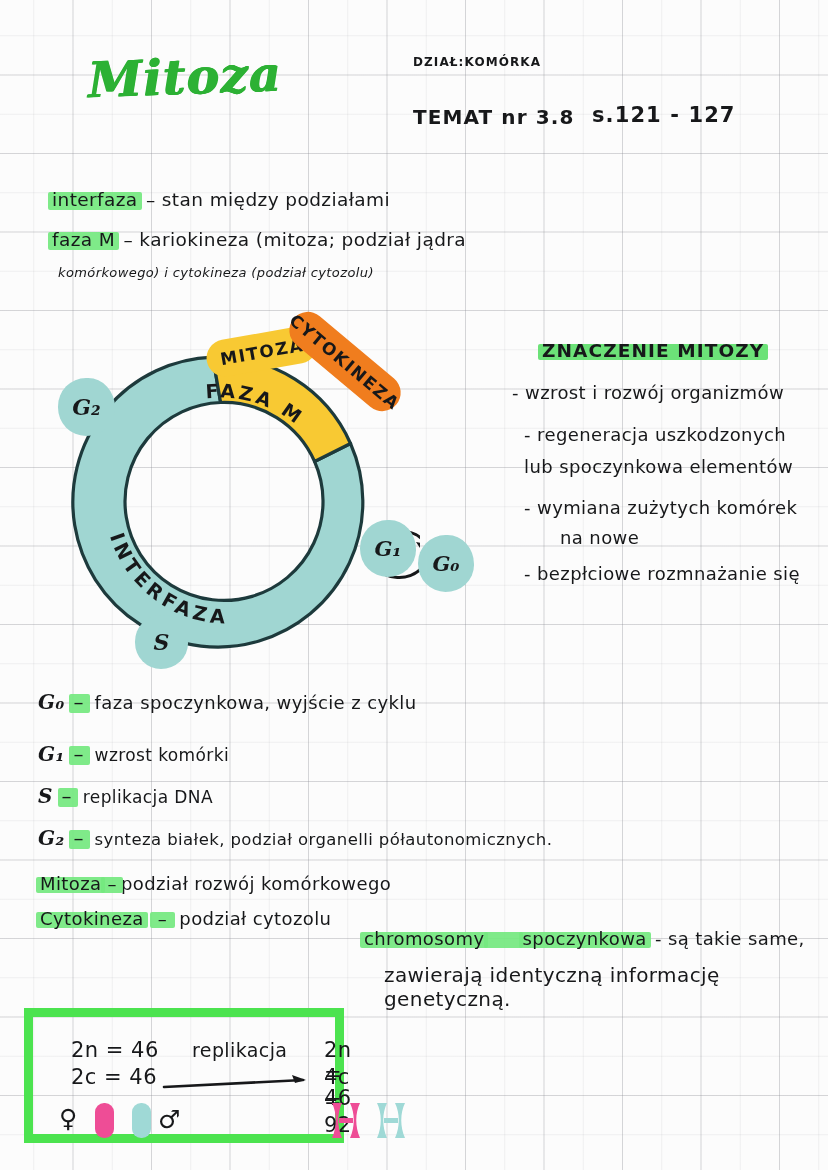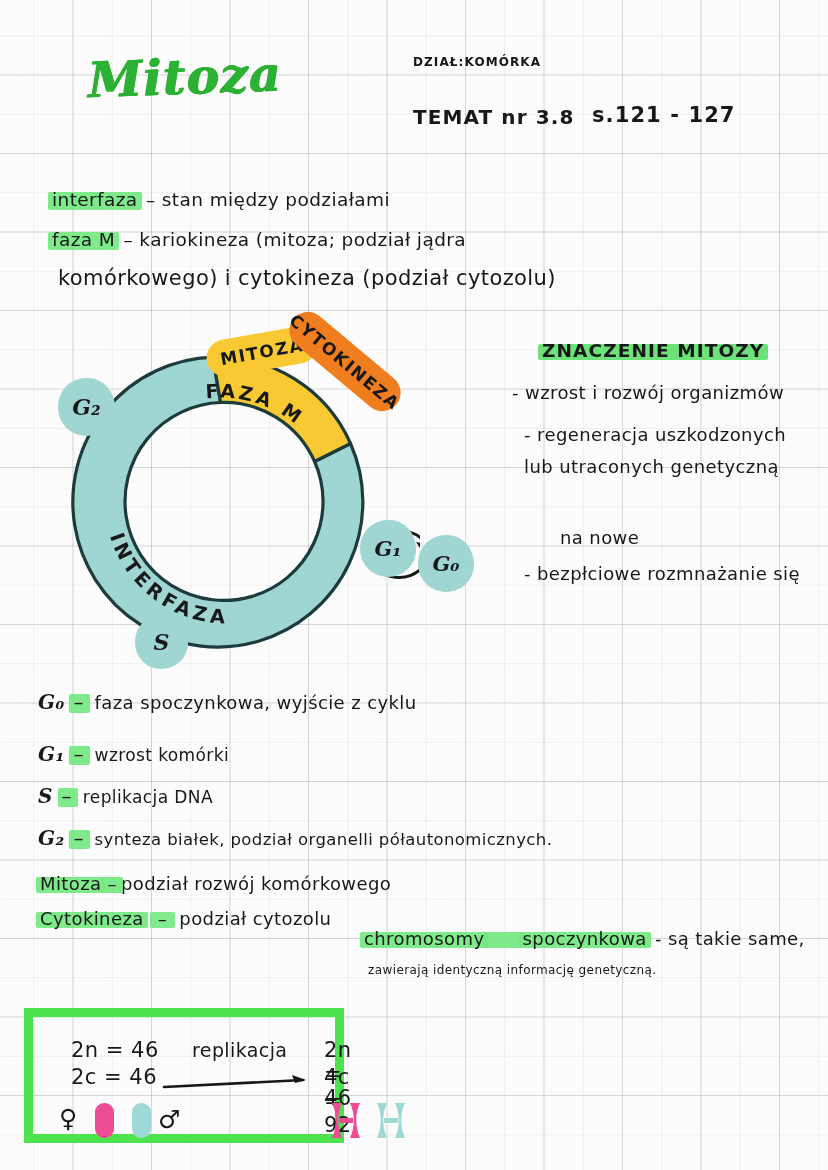--- a/index.html
+++ b/index.html
@@ -125,21 +125,21 @@
 
   <div class="abs hand note" style="left:50px; top:188px; font-size:18.5px;">
     <span class="hl">interfaza</span>
     <span>– stan między podziałami</span>
   </div>
 
   <div class="abs hand note" style="left:50px; top:228px; font-size:18.5px;">
     <span class="hl">faza M</span>
     <span>– kariokineza (mitoza; podział jądra</span>
   </div>
-  <div class="abs hand note" style="left:58px; top:265px; font-size:21px;">komórkowego) i cytokineza (podział cytozolu)</div>
+  <div class="abs hand note" style="left:58px; top:265px; font-size:13px;font-style:italic;">komórkowego) i cytokineza (podział cytozolu)</div>
 
   <div class="abs" id="donut-wrap">
     <svg width="360" height="330" viewBox="0 0 360 330">
 
       <path d="M 290.5 113.5
                A 145 145 0 1 1 152.8 27.1
                L 160.6 72.5
                A 99 99 0 1 0 254.6 131.5
                Z" fill="#a0d6d2" stroke="#1d3a3c" stroke-width="3.2" stroke-linejoin="round"></path>
 
@@ -179,21 +179,22 @@
     <div class="abs blob" style="left:358px; top:205px; width:56px; height:57px; font-size:21px;">G₀</div>
     <div class="abs blob" style="left:75px; top:285px; width:53px; height:54px; font-size:22px;">S</div>
   </div>
 
   <div class="abs caps" style="left:540px; top:340px; font-size:18.5px;">
     <span class="hl hl-dark">ZNACZENIE MITOZY</span>
   </div>
 
   <div class="abs hand" style="left:512px; top:382px; font-size:18px;">- wzrost i rozwój organizmów</div>
   <div class="abs hand" style="left:524px; top:424px; font-size:18px;">- regeneracja uszkodzonych</div>
-  <div class="abs hand" style="left:524px; top:456px; font-size:18px;">lub utraconych genetyczną</div>
+  <div class="abs hand" style="left:524px; top:456px; font-size:18px;">lub spoczynkowa elementów</div>
+  <div class="abs hand" style="left:524px; top:497px; font-size:18px;">- wymiana zużytych komórek</div>
   <div class="abs hand" style="left:560px; top:527px; font-size:18px;">na nowe</div>
   <div class="abs hand" style="left:524px; top:563px; font-size:18px;">- bezpłciowe rozmnażanie się</div>
 
   <div class="abs hand" style="left:38px; top:742px; font-size:20px;">
     <span style="font-family:'DejaVu Serif',serif; font-style:italic; font-weight:bold;">G₁</span>
     <span class="hl" style="padding:0 4px 0 2px;">–</span>
     <span style="font-size:17px;">wzrost komórki</span>
   </div>
 
   <div class="abs hand" style="left:38px; top:690px; font-size:20px;">
@@ -221,21 +222,21 @@
   <div class="abs hand" style="left:38px; top:908px; font-size:18px;">
     <span class="hl">Cytokineza</span>
     <span class="hl" style="padding:0 6px;">–</span>
     <span>podział cytozolu</span>
   </div>
 
   <div class="abs hand" style="left:362px; top:928px; font-size:18px;">
     <span class="hl">chromosomy</span><span class="hl" style="padding:0 14px;">&nbsp;</span><span class="hl">spoczynkowa</span>
     <span>- są takie same,</span>
   </div>
-  <div class="abs hand" style="left:368px; top:963px; font-size:12px;">zawierają identyczną informację genetyczną.</div>
+  <div class="abs hand" style="left:384px; top:963px; font-size:20px;">zawierają identyczną informację genetyczną.</div>
 
   <div class="abs" id="green-box">
 
     <div class="abs eq" style="left:38px; top:21px;">2n = 46</div>
     <div class="abs eq" style="left:38px; top:48px;">2c = 46</div>
 
     <div class="abs hand" style="left:159px; top:22px; font-size:19px;">replikacja</div>
 
     <svg class="abs" style="left:128px; top:52px;" width="160" height="28">
       <path d="M 3 18 L 142 11" stroke="#17181a" stroke-width="2.6" fill="none" stroke-linecap="round"></path>

